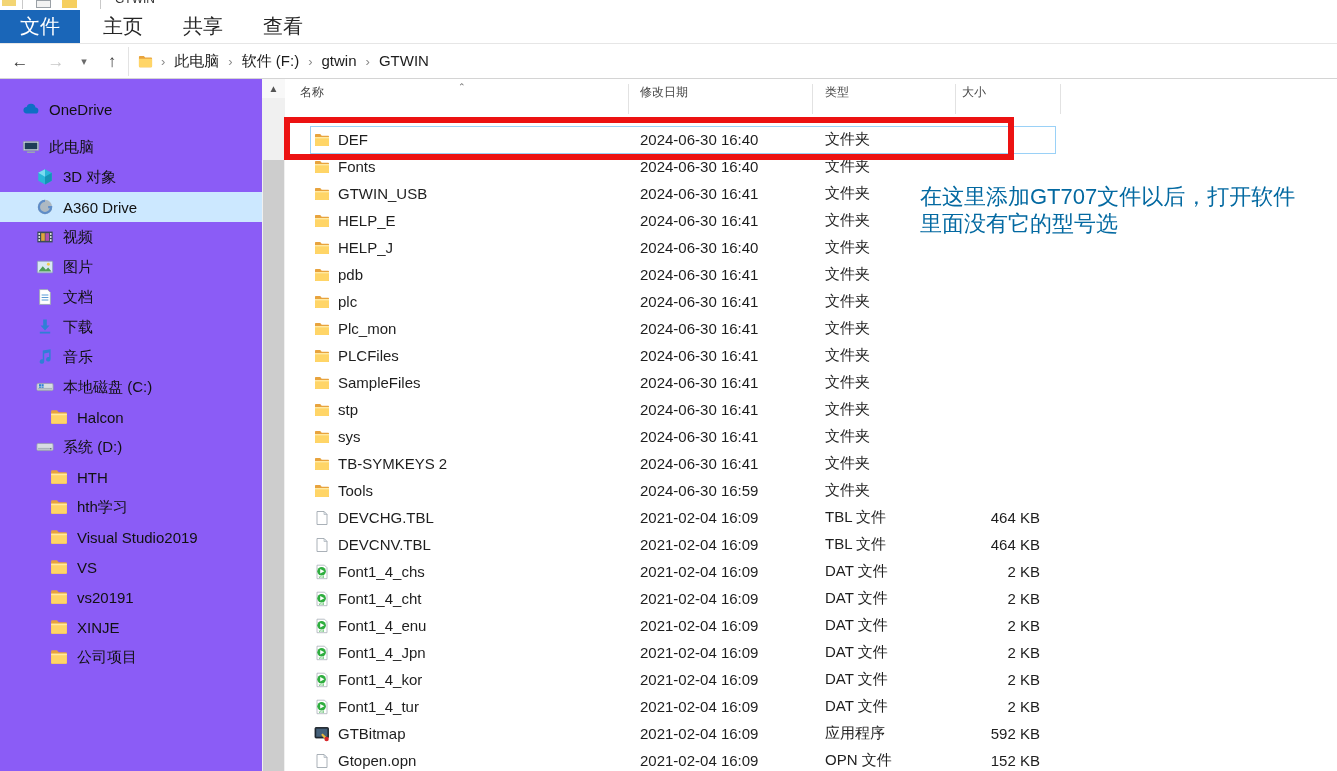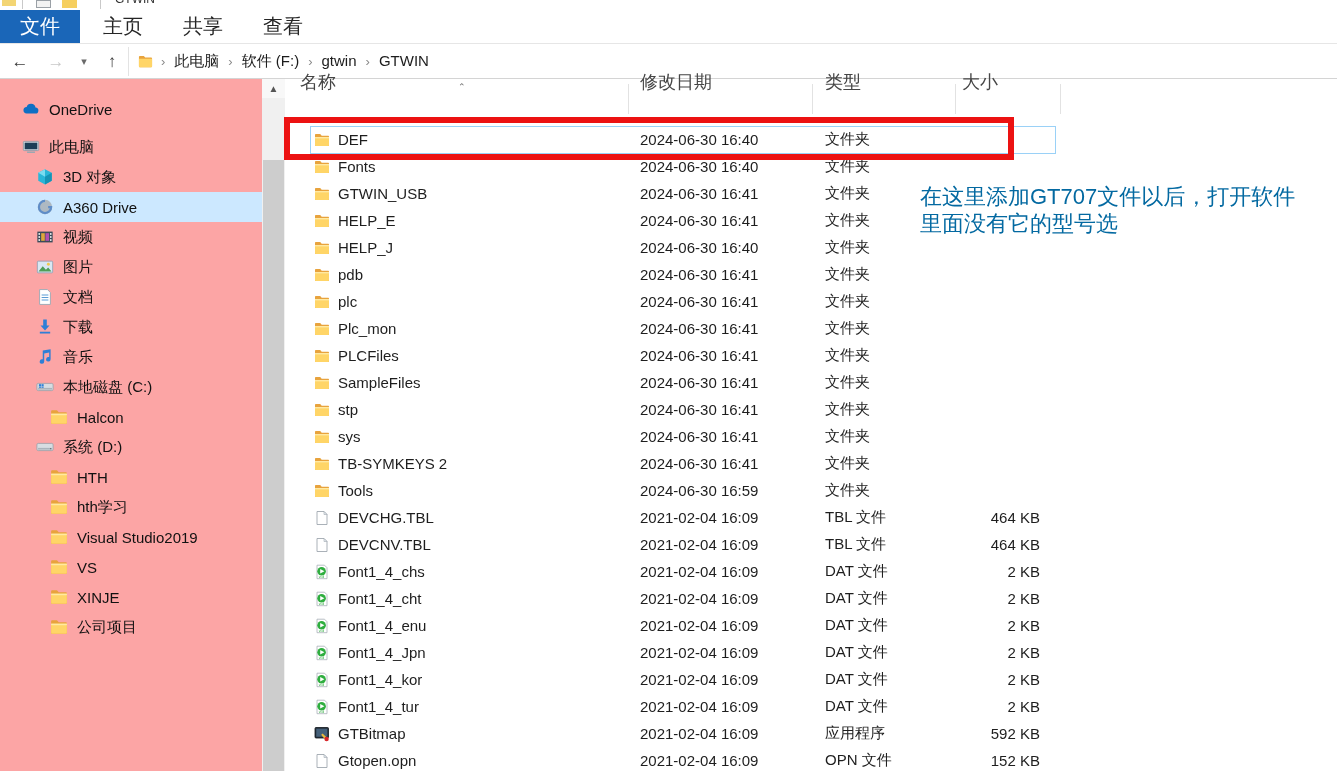--- a/index.html
+++ b/index.html
@@ -29,37 +29,37 @@
   .nav-back { left:6px; width:28px; color:#3b3b3b; }
   .nav-fwd { left:42px; width:28px; color:#c8c8c8; }
   .nav-drop { left:74px; width:20px; color:#6a6a6a; font-size:11px; }
   .nav-up { left:98px; width:28px; color:#3b3b3b; }
   .addressbar { position:absolute; left:128px; top:3px; height:29px; right:0; background:#fff; border-left:1px solid #e3e3e3; display:flex; align-items:center; }
   .addr-folder { margin-left:8px; width:17px; height:15px; }
   .crumb { font-size:15px; color:#1c1c1c; padding:0 2px; white-space:nowrap; }
   .crumb-sep { color:#8a8a8a; font-size:13px; padding:0 7px; }
 
   
-  .sidebar { position:absolute; left:0; top:79px; width:262px; bottom:0; background:#fca5a5; overflow:hidden; padding-top:15px; }
+  .sidebar { position:absolute; left:0; top:79px; width:262px; bottom:0; background:#8b5cf6; overflow:hidden; padding-top:15px; }
   .sitem { height:30px; display:flex; align-items:center; font-size:15px; color:#111; white-space:nowrap; }
   .sitem.gap { margin-bottom:8px; }
   .sitem.lvl0 { padding-left:22px; }
   .sitem.lvl1 { padding-left:36px; }
   .sitem.lvl2 { padding-left:50px; }
   .sitem.selected { background:#cce8ff; }
   .sicon { width:18px; height:18px; margin-right:9px; flex:0 0 18px; }
   .sicon svg { width:18px; height:18px; display:block; }
 
   
   .sb-scroll { position:absolute; left:262px; top:79px; width:23px; bottom:0; background:#f0f0f0; }
   .sb-up { position:absolute; top:0; left:0; width:23px; height:19px; background:#f8f8f8; color:#555; font-size:10px; display:flex; align-items:center; justify-content:center; }
   .sb-thumb { position:absolute; left:1px; top:81px; width:21px; bottom:0; background:#cdcdcd; }
 
   
-  .lheader { position:absolute; left:298px; top:68px; width:742px; height:28px; display:flex; font-size:18px; color:#454545; align-items:center; }
+  .lheader { position:absolute; left:298px; top:78px; width:742px; height:28px; display:flex; font-size:12px; color:#454545; align-items:center; }
   .hsep { position:absolute; top:84px; width:1px; height:30px; background:#e2e2e2; }
   .sortmark { position:absolute; left:458px; top:82px; font-size:9px; color:#6a6a6a; }
   .hc { flex:none; }
   .hc.name { width:342px; padding-left:2px; }
   .hc.date { width:185px; }
   .hc.type { width:115px; }
   .hc.size { width:100px; padding-left:22px; }
 
   .rows { position:absolute; left:298px; top:126px; width:764px; }
   .frow { position:relative; height:27px; display:flex; align-items:center; font-size:15px; color:#1e1e1e; }
@@ -275,20 +275,30 @@
       <span class="slabel">VS</span>
     </div>
     <div class="sitem lvl2">
       <span class="sicon">
         <svg viewBox="0 0 16 16">
           <path fill="#e8a33d" d="M1 3c0-.6.4-1 1-1h4.2l1.5 1.8H14c.6 0 1 .4 1 1V13c0 .6-.4 1-1 1H2c-.6 0-1-.4-1-1z"></path>
           <path fill="#ffd567" d="M1 5h14v8c0 .6-.4 1-1 1H2c-.6 0-1-.4-1-1z"></path>
           <path fill="#ffe9a2" d="M1 5h14v1.4H1z"></path>
         </svg>
       </span>
+      <span class="slabel">vs20191</span>
+    </div>
+    <div class="sitem lvl2">
+      <span class="sicon">
+        <svg viewBox="0 0 16 16">
+          <path fill="#e8a33d" d="M1 3c0-.6.4-1 1-1h4.2l1.5 1.8H14c.6 0 1 .4 1 1V13c0 .6-.4 1-1 1H2c-.6 0-1-.4-1-1z"></path>
+          <path fill="#ffd567" d="M1 5h14v8c0 .6-.4 1-1 1H2c-.6 0-1-.4-1-1z"></path>
+          <path fill="#ffe9a2" d="M1 5h14v1.4H1z"></path>
+        </svg>
+      </span>
       <span class="slabel">XINJE</span>
     </div>
     <div class="sitem lvl2">
       <span class="sicon">
         <svg viewBox="0 0 16 16">
           <path fill="#e8a33d" d="M1 3c0-.6.4-1 1-1h4.2l1.5 1.8H14c.6 0 1 .4 1 1V13c0 .6-.4 1-1 1H2c-.6 0-1-.4-1-1z"></path>
           <path fill="#ffd567" d="M1 5h14v8c0 .6-.4 1-1 1H2c-.6 0-1-.4-1-1z"></path>
           <path fill="#ffe9a2" d="M1 5h14v1.4H1z"></path>
         </svg>
       </span>

